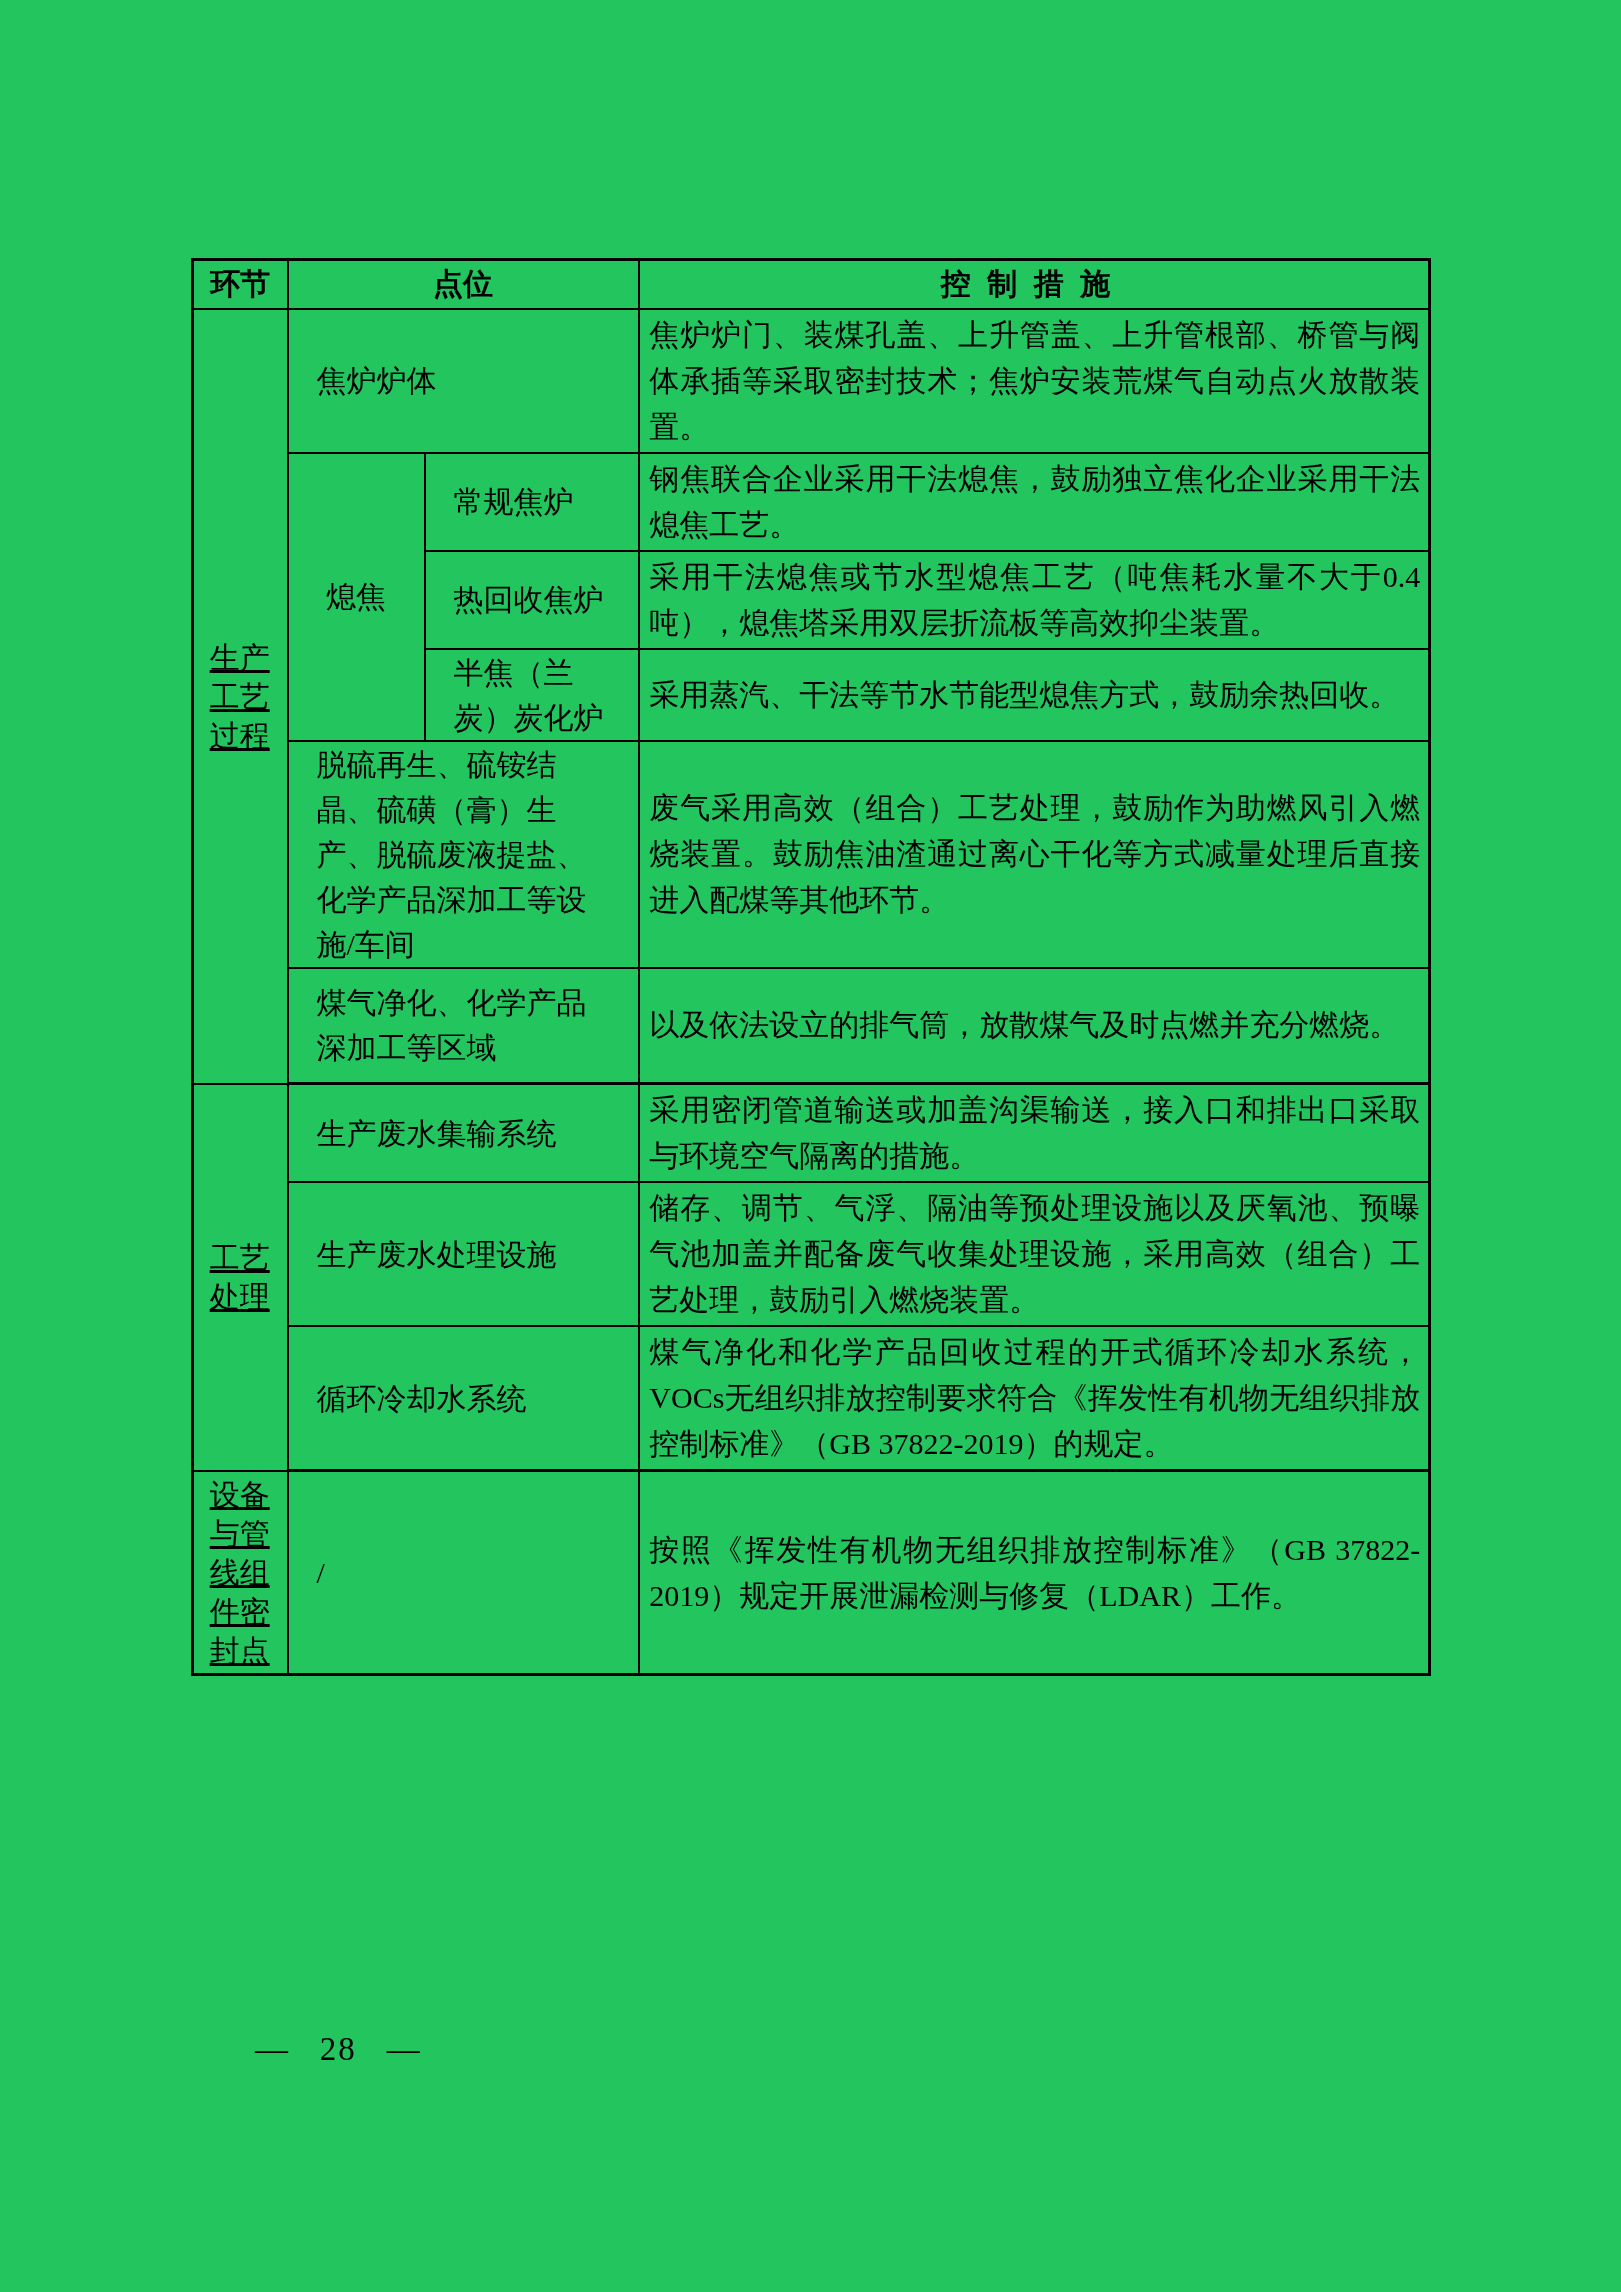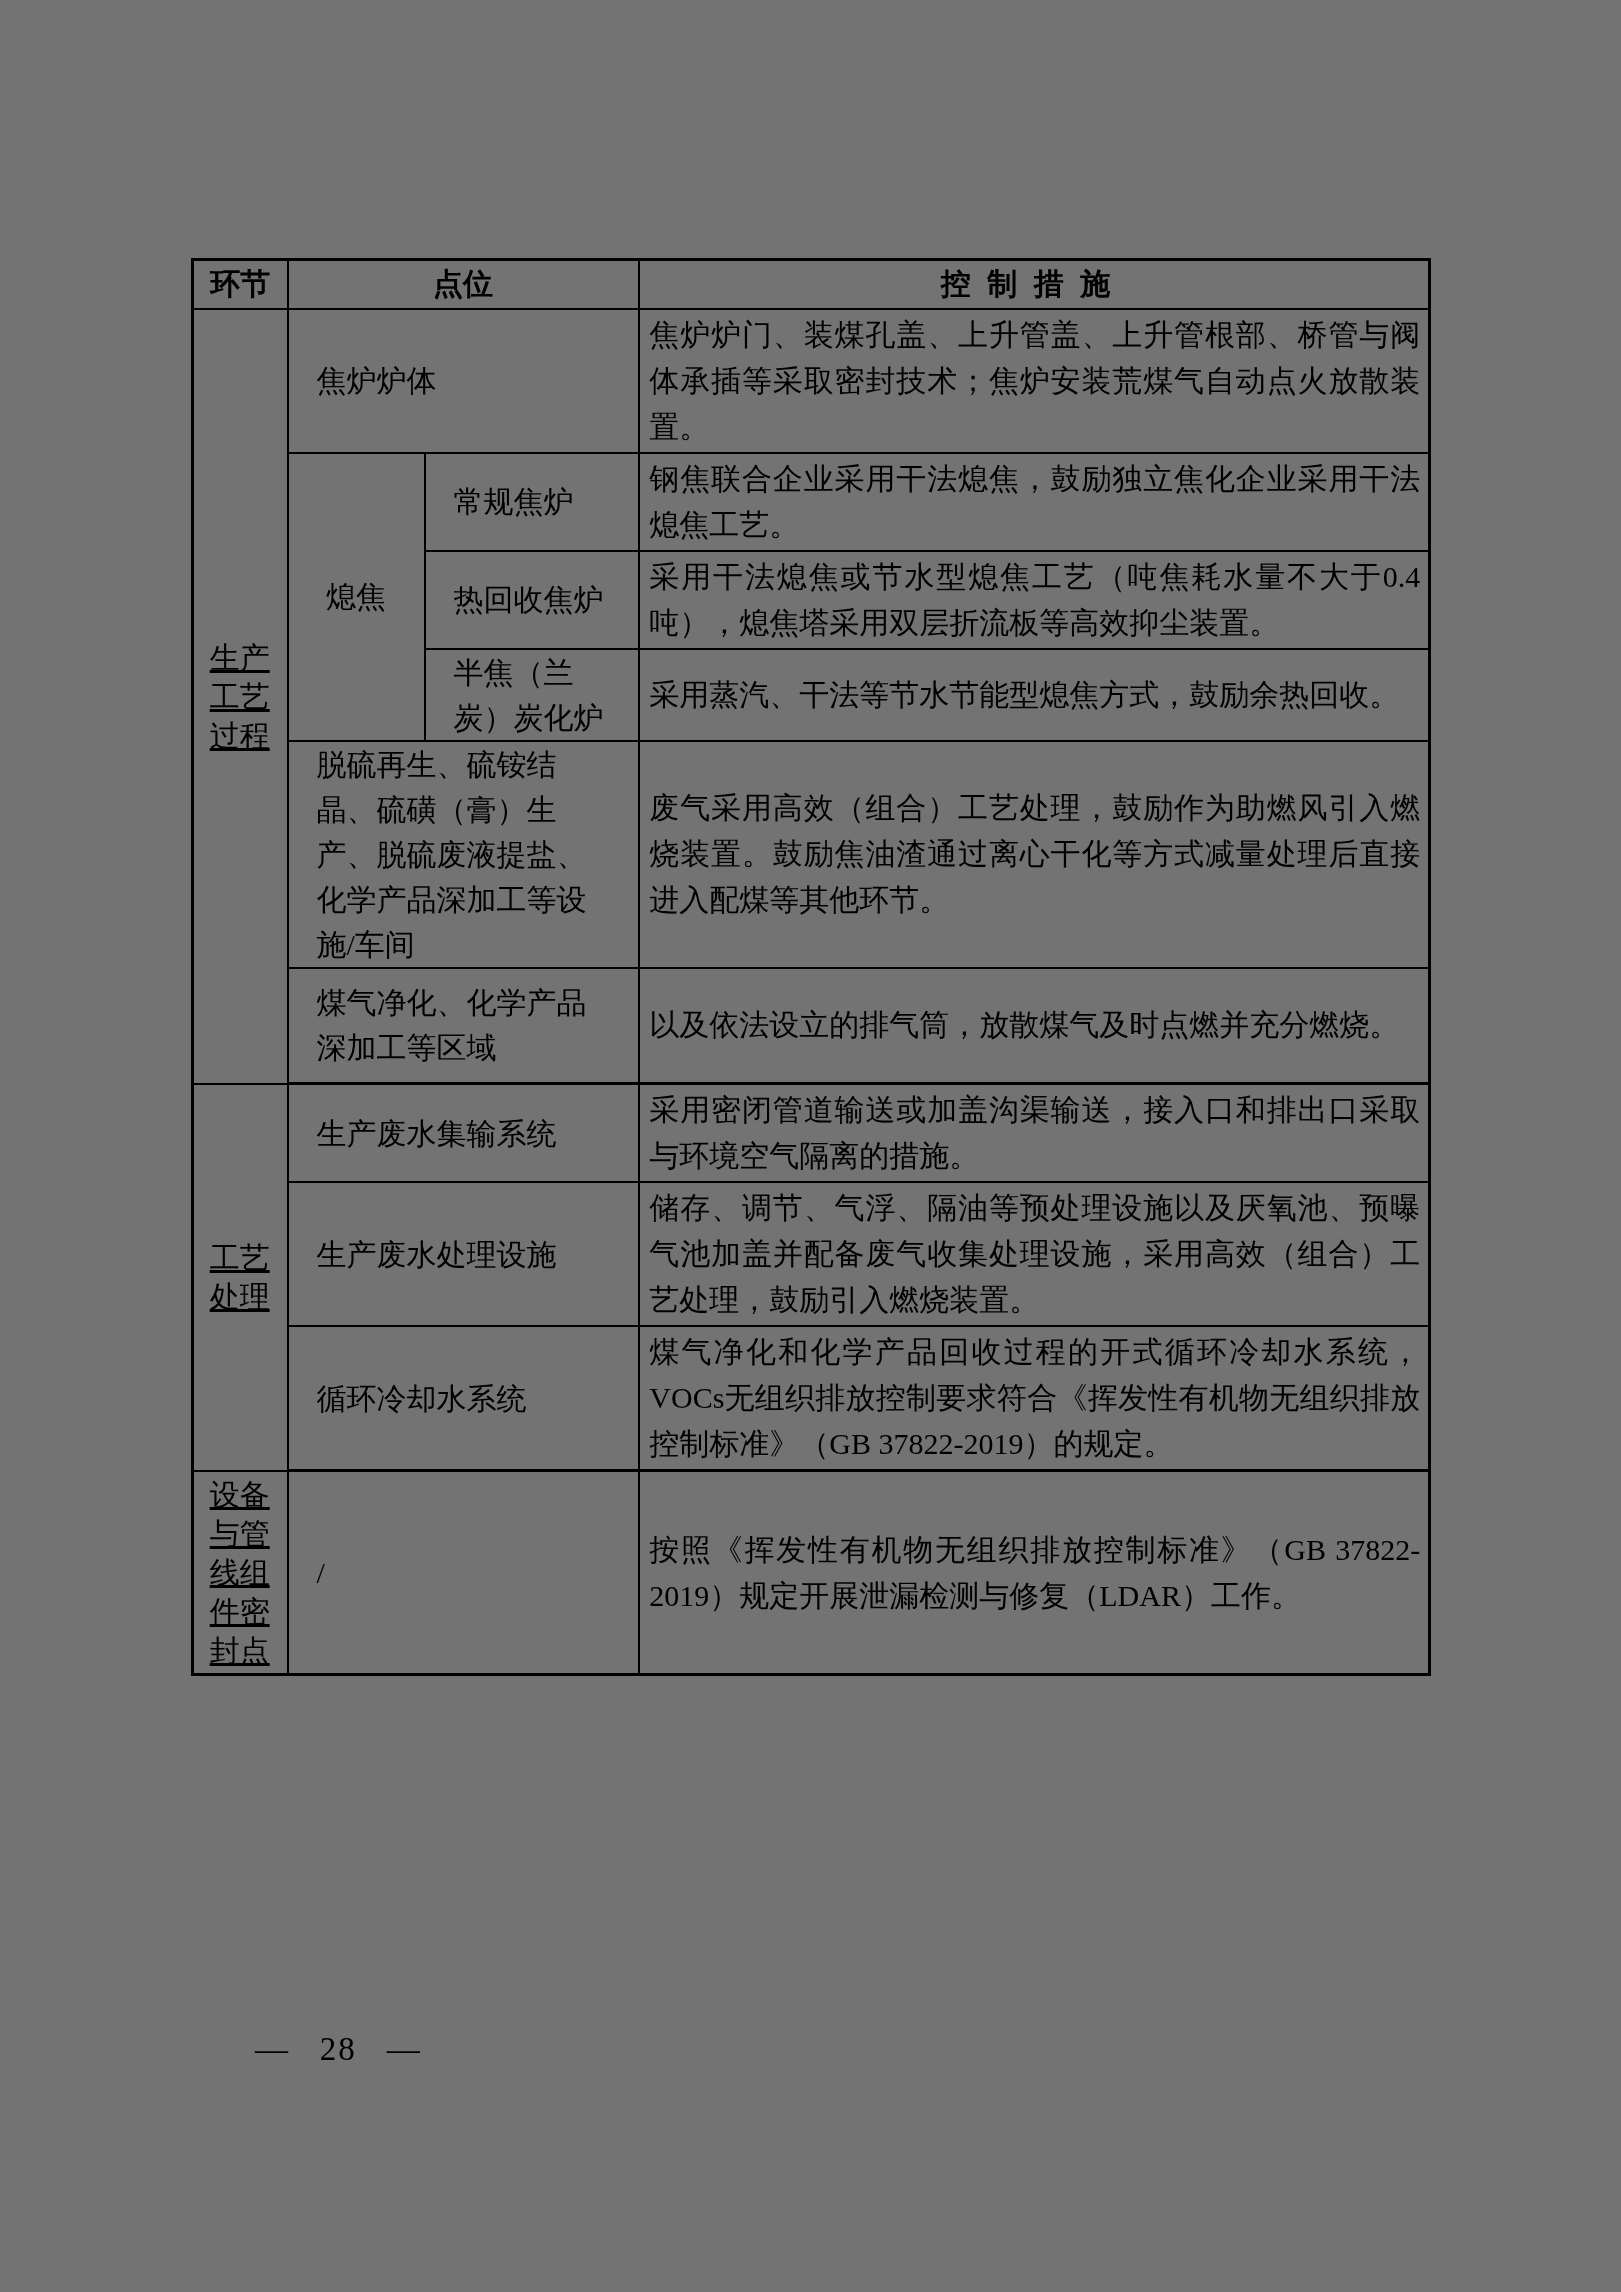--- a/index.html
+++ b/index.html
@@ -3,21 +3,21 @@
 <meta charset="utf-8">
 <style>
   html,body{margin:0;padding:0;}
   body{
     width:1621px;height:2293px;
     background:#ffffff;
     font-family:"Liberation Serif","DejaVu Serif",serif;
     color:#000;
     position:relative;
   }
-  .page{position:absolute;inset:0;background:#737373;}
+  .page{position:absolute;inset:0;background:#22c55e;}
 
   table.ctl{
     position:absolute;
     left:191px;top:258px;
     width:1237px;
     border-collapse:collapse;
     table-layout:fixed;
     border:3.9px solid #000;
   }
   table.ctl td{

